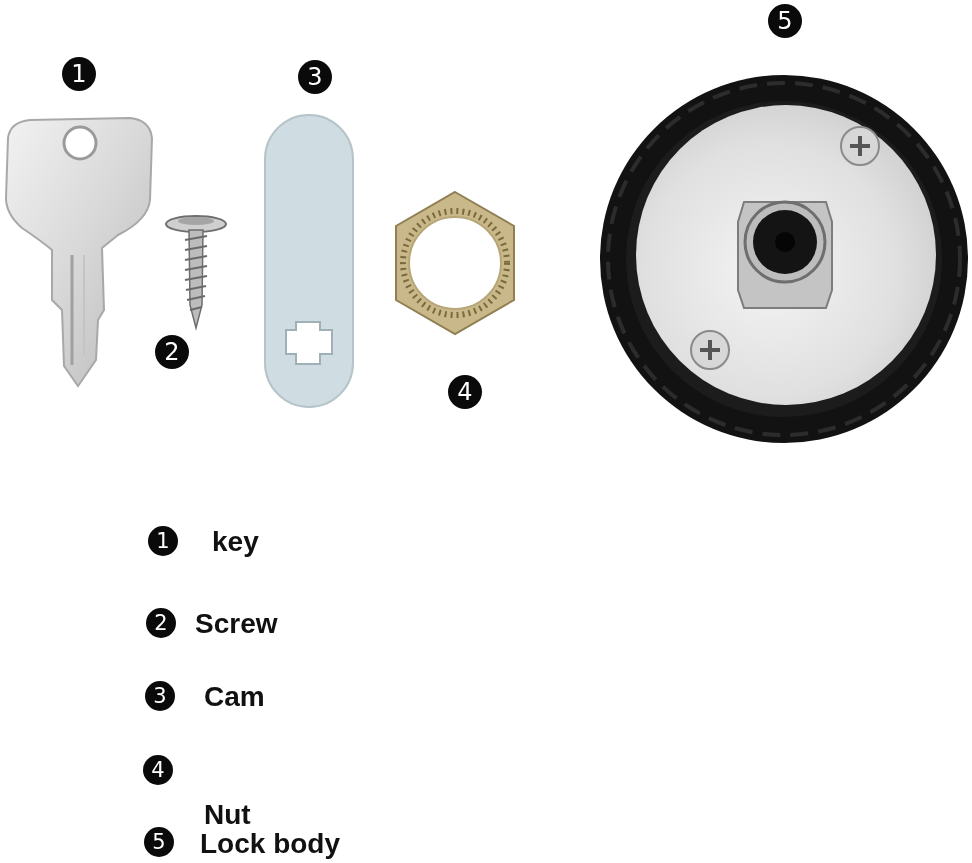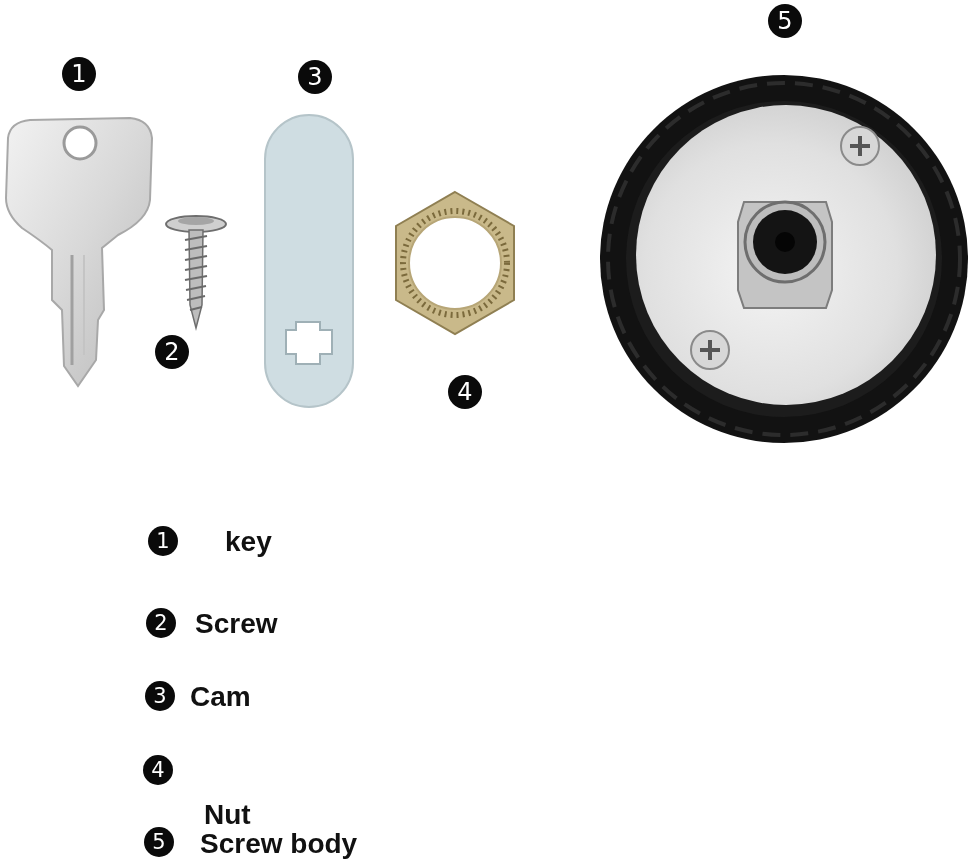--- a/index.html
+++ b/index.html
@@ -93,26 +93,26 @@
 
     <polygon points="146,130 228,130 234,150 234,218 228,236 146,236 140,218 140,150" fill="#c4c4c4" stroke="#7d7d7d" stroke-width="2"></polygon>
     <circle cx="187" cy="170" r="40" fill="#bdbdbd" stroke="#6e6e6e" stroke-width="3"></circle>
     <circle cx="187" cy="170" r="32" fill="#141414"></circle>
     <circle cx="187" cy="170" r="10" fill="#050505"></circle>
   </svg>
 </div>
 
 <div>
   <div class="num-badge sm" style="left:148px; top:526px;">1</div>
-  <div class="legend-label" style="left:225px; top:528px;">key</div>
+  <div class="legend-label" style="left:212px; top:528px;">key</div>
 
   <div class="num-badge sm" style="left:146px; top:608px;">2</div>
   <div class="legend-label" style="left:195px; top:610px;">Screw</div>
 
   <div class="num-badge sm" style="left:145px; top:681px;">3</div>
-  <div class="legend-label" style="left:190px; top:683px;">Cam</div>
+  <div class="legend-label" style="left:204px; top:683px;">Cam</div>
 
   <div class="num-badge sm" style="left:143px; top:755px;">4</div>
   <div class="legend-label" style="left:204px; top:801px;">Nut</div>
 
   <div class="num-badge sm" style="left:144px; top:827px;">5</div>
-  <div class="legend-label" style="left:200px; top:830px;">Screw body</div>
+  <div class="legend-label" style="left:200px; top:830px;">Lock body</div>
 </div>
 
 </body></html>

